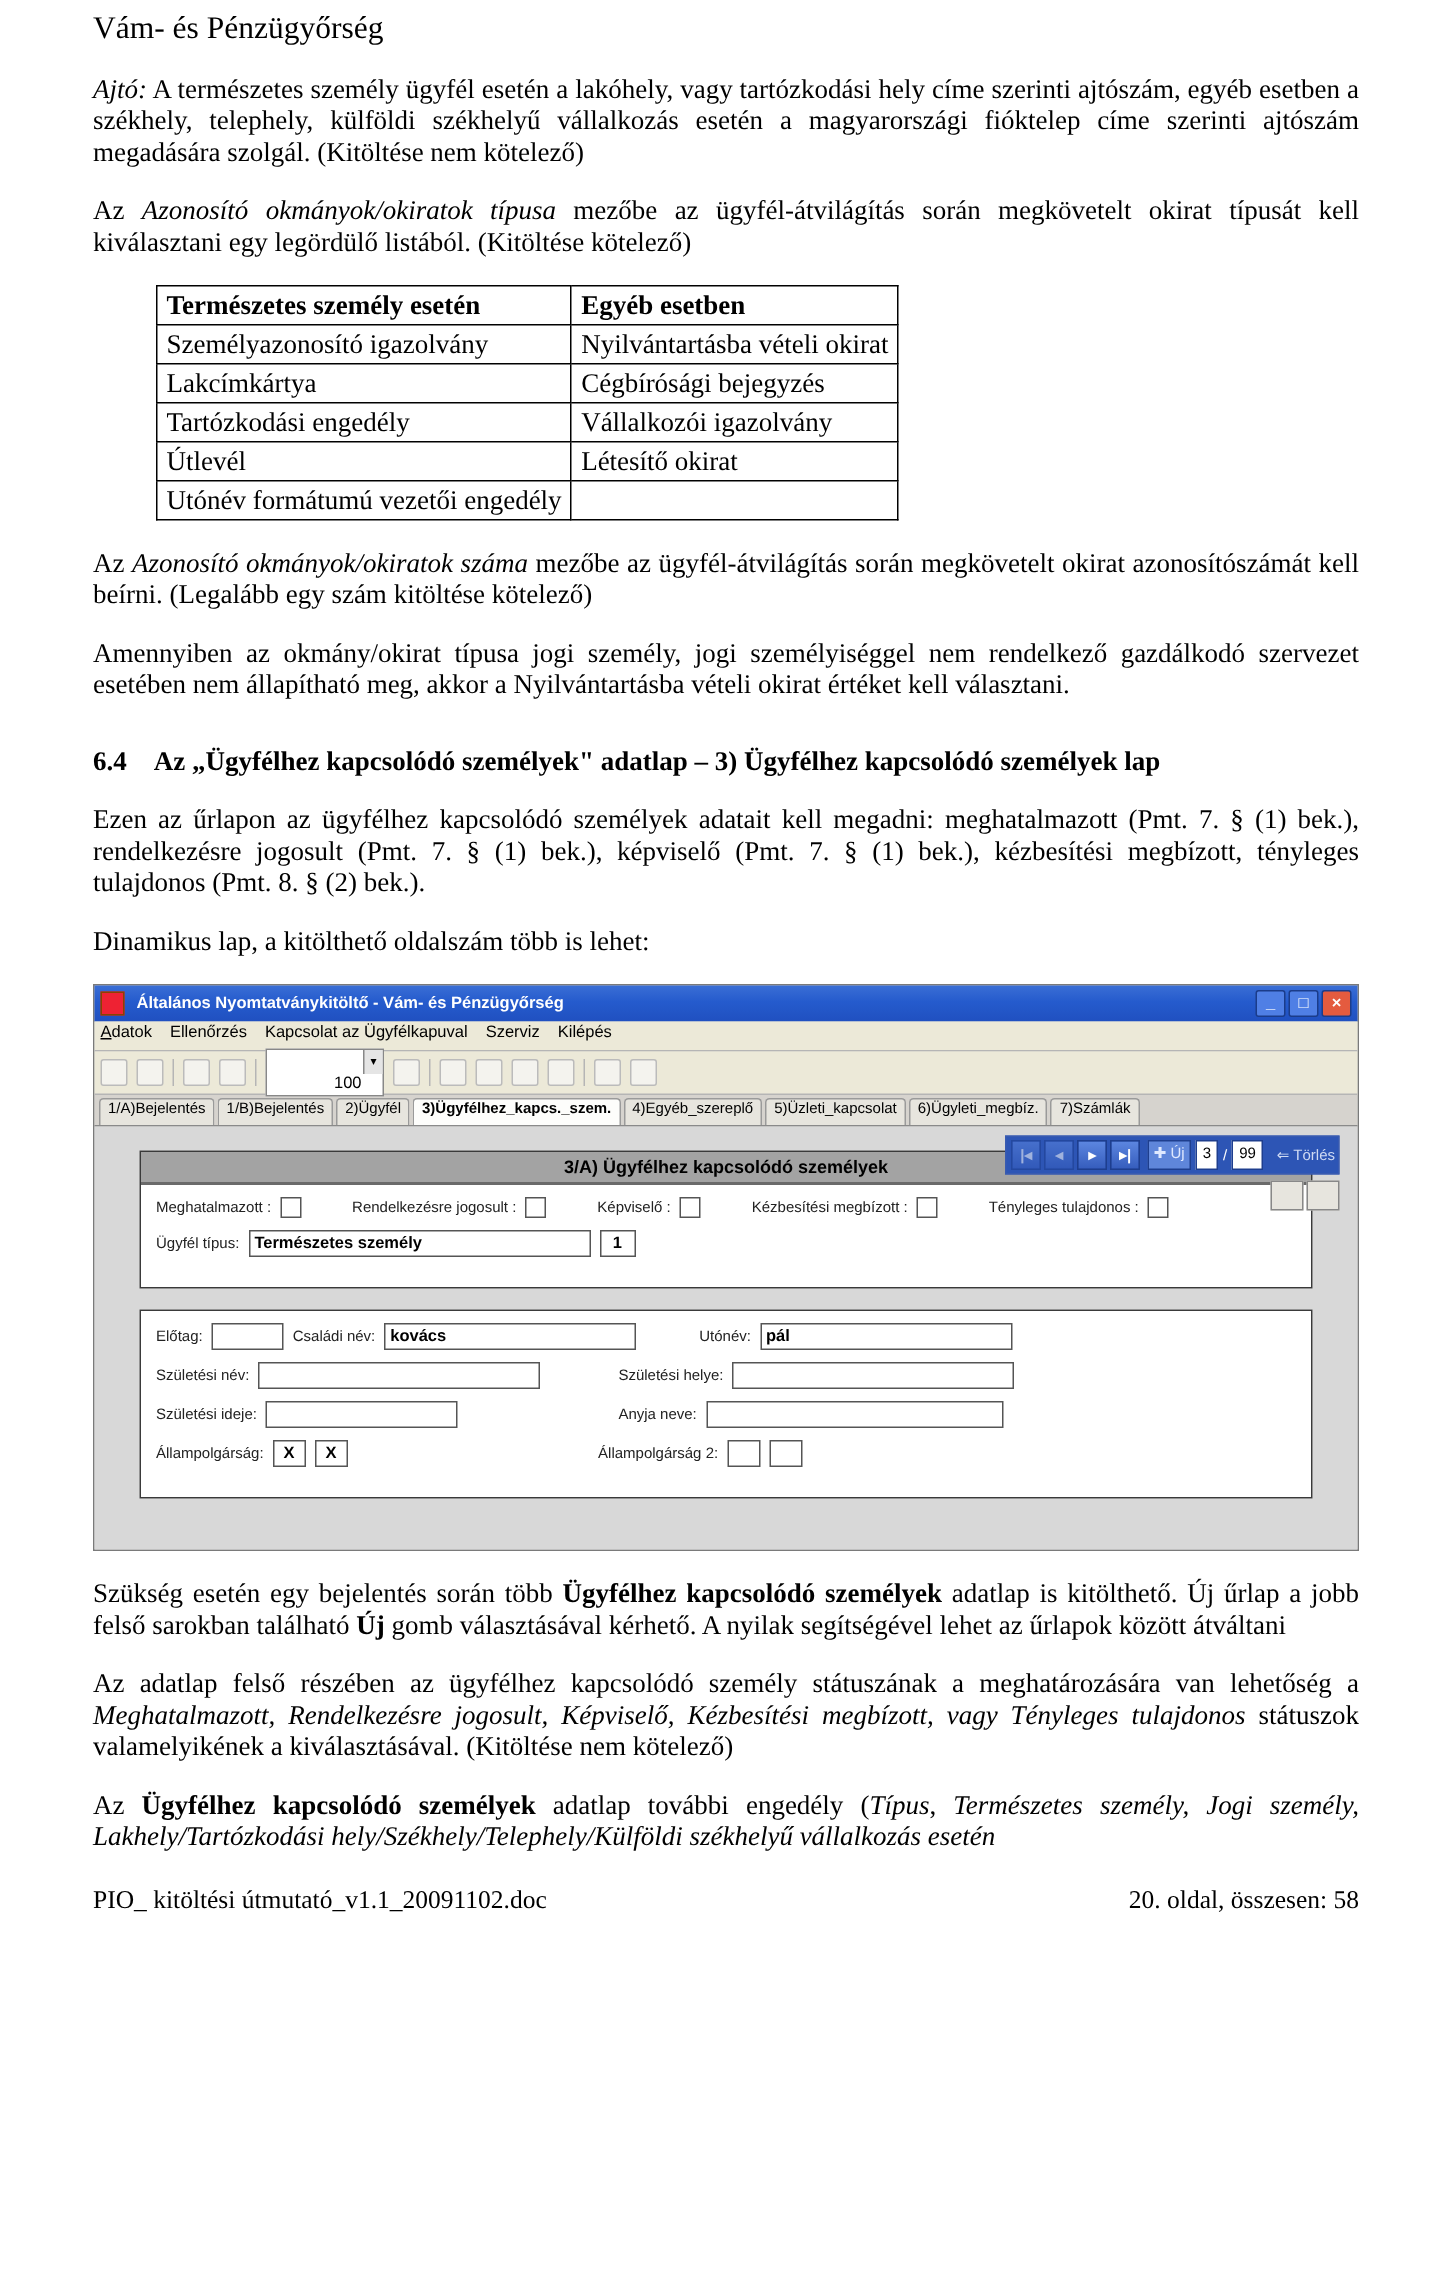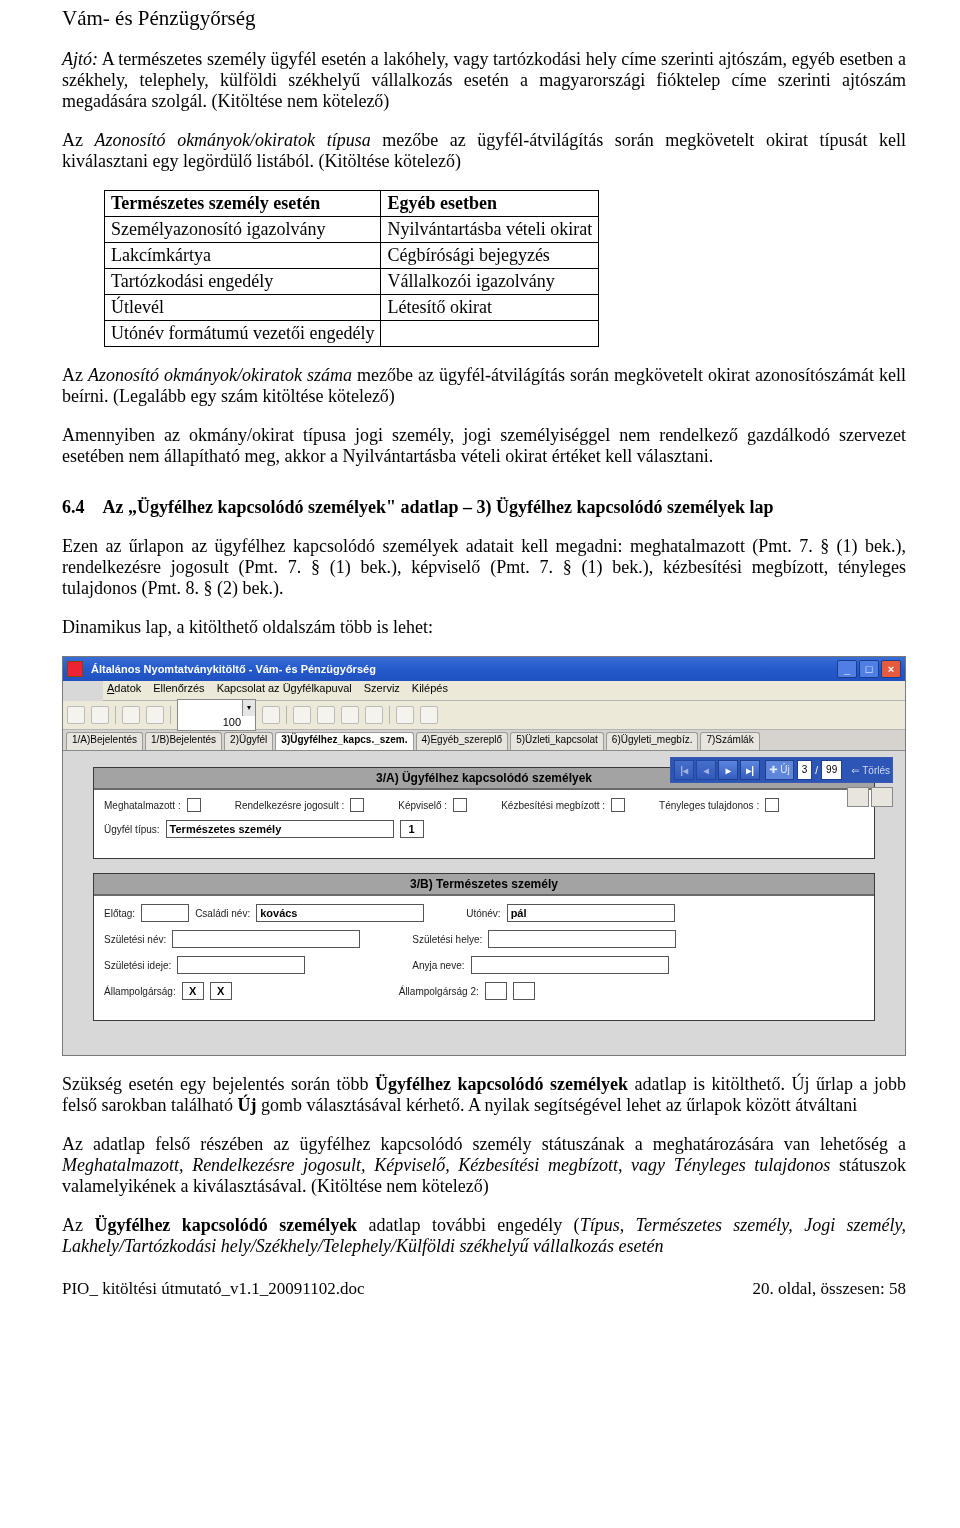--- a/index.html
+++ b/index.html
@@ -57,21 +57,20 @@
   .wbtn{display:flex;gap:2px;}
   .wbtn span{width:18px;height:16px;border:1px solid #1b3c8a;border-radius:2px;display:flex;align-items:center;justify-content:center;font-weight:bold;color:#fff;background:#4f7fe5;}
   .wbtn .close{background:#e45b3f;}
   .menubar{
     background:#ece9d8;
     border-bottom:1px solid #b5b5b5;
     padding:1px 4px;
     height:17px;
     display:flex;
     gap:12px;
-    margin-left:40px;
   }
   .toolbar{
     background:#ece9d8;
     border-bottom:1px solid #b5b5b5;
     padding:2px 4px;
     height:24px;
     display:flex;
     align-items:center;
     gap:6px;
   }
@@ -293,21 +292,20 @@
           </div>
           <div class="frow">
             <span class="lbl">Ügyfél típus:</span>
             <span class="field" style="width:220px">Természetes személy</span>
             <span class="field" style="width:16px;text-align:center">1</span>
           </div>
         </div>
       </div>
 
       <div class="form-panel">
-        <div class="panel-title">3/B) Természetes személy</div>
         <div class="panel-body">
           <div class="frow">
             <span class="lbl">Előtag:</span>
             <span class="field" style="width:40px"></span>
             <span class="lbl">Családi név:</span>
             <span class="field" style="width:160px">kovács</span>
             <span style="width:30px"></span>
             <span class="lbl">Utónév:</span>
             <span class="field" style="width:160px">pál</span>
           </div>

